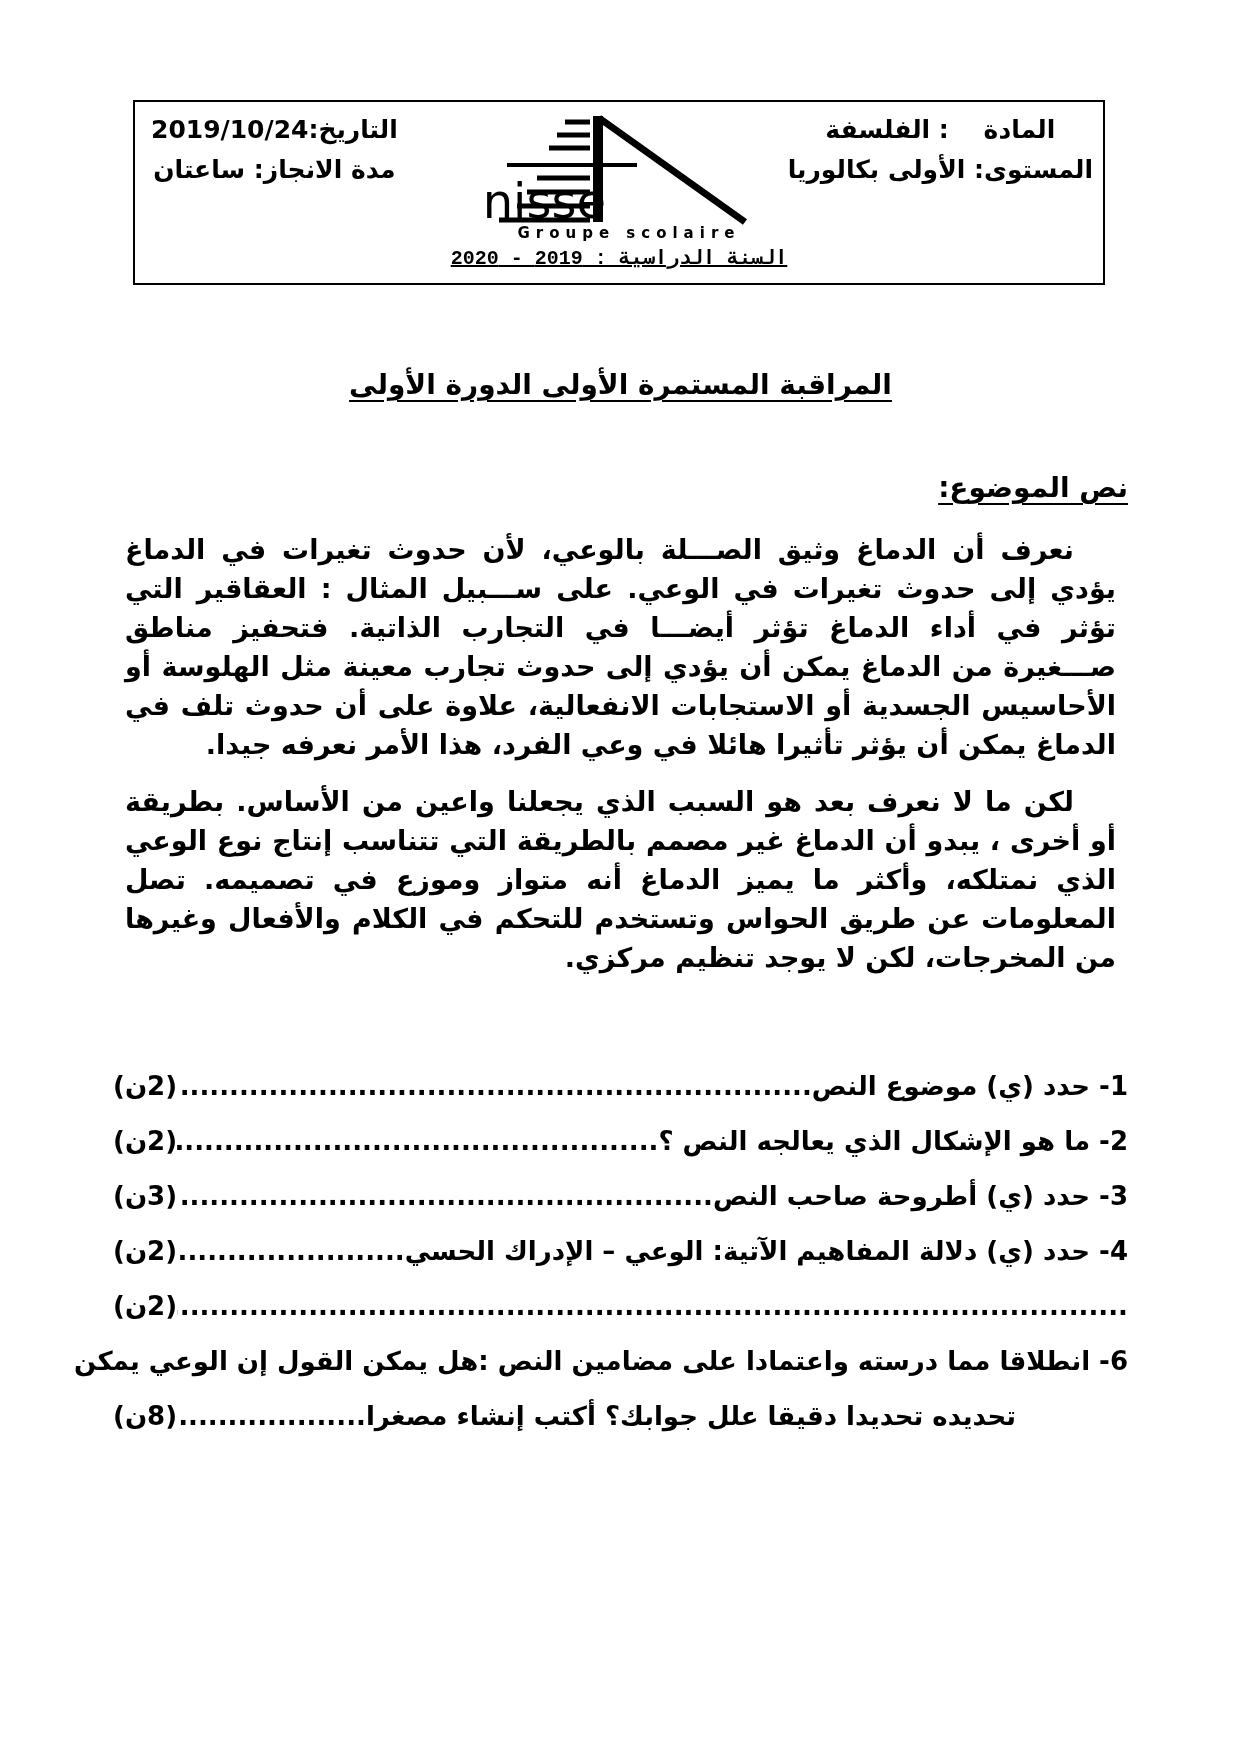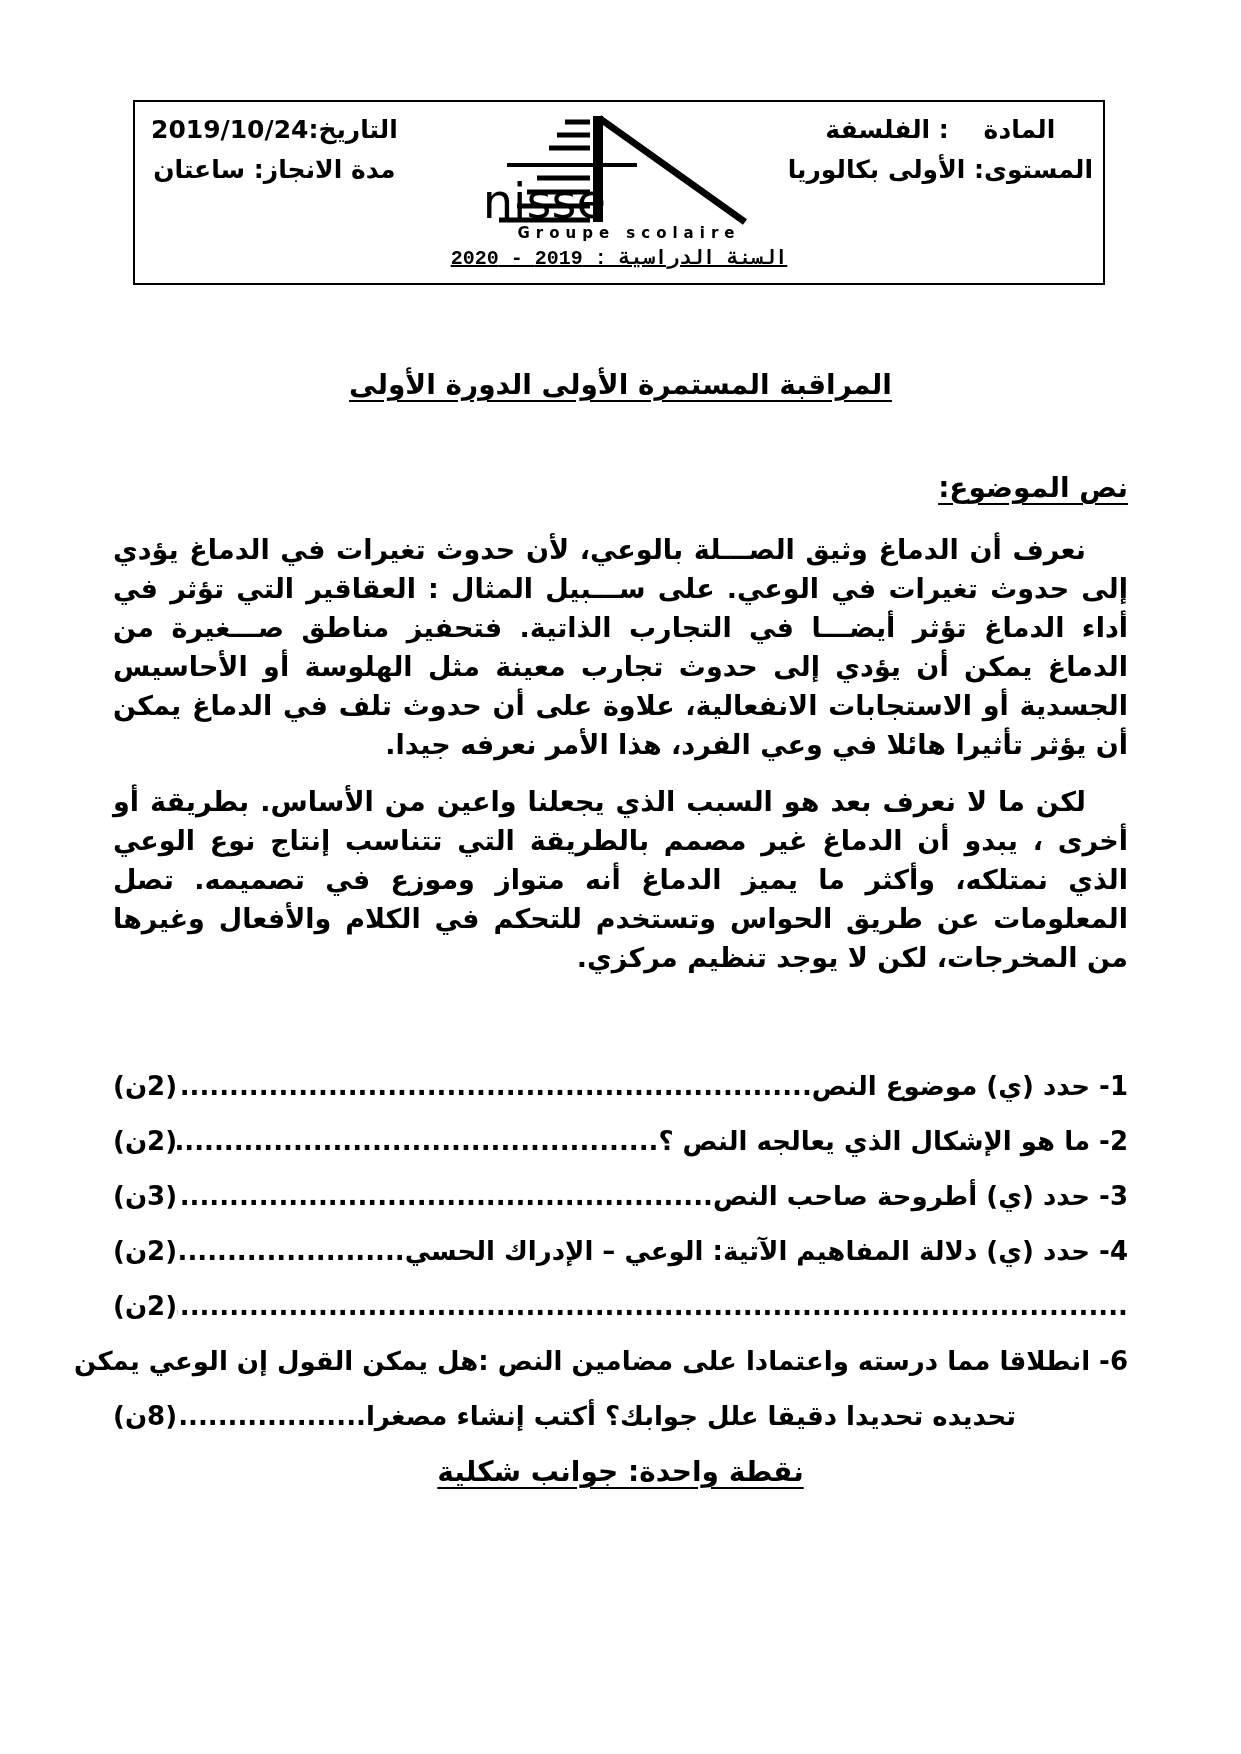--- a/index.html
+++ b/index.html
@@ -92,21 +92,21 @@
   }
   .section-heading {
     margin-top: 70px;
     text-align: right;
     font-size: 28px;
     font-weight: bold;
     text-decoration: underline;
     text-underline-offset: 6px;
   }
   .para {
-    margin: 0;
+    margin: 12px;
     margin-top: 26px;
     font-size: 27px;
     font-weight: bold;
     line-height: 39px;
     text-align: justify;
     text-indent: 42px;
   }
   .para + .para { margin-top: 18px; }
   .questions { margin-top: 92px; }
   .q-row {
@@ -218,17 +218,16 @@
         <span class="q-text">6- انطلاقا مما درسته واعتمادا على مضامين النص :هل يمكن القول إن الوعي يمكن</span>
       </div>
       <div class="q-row q-cont">
         <span class="q-text">تحديده تحديدا دقيقا علل جوابك؟ أكتب إنشاء مصغرا</span>
         <span class="q-dots">..........................................................................................................................................................</span>
         <span class="q-pts">(8ن)</span>
       </div>
 
     </div>
 
-    <div class="footer-note">نقطة واحدة: جوانب شكلية</div>
 
   </div>
 
 </div>
 
 </body></html>

